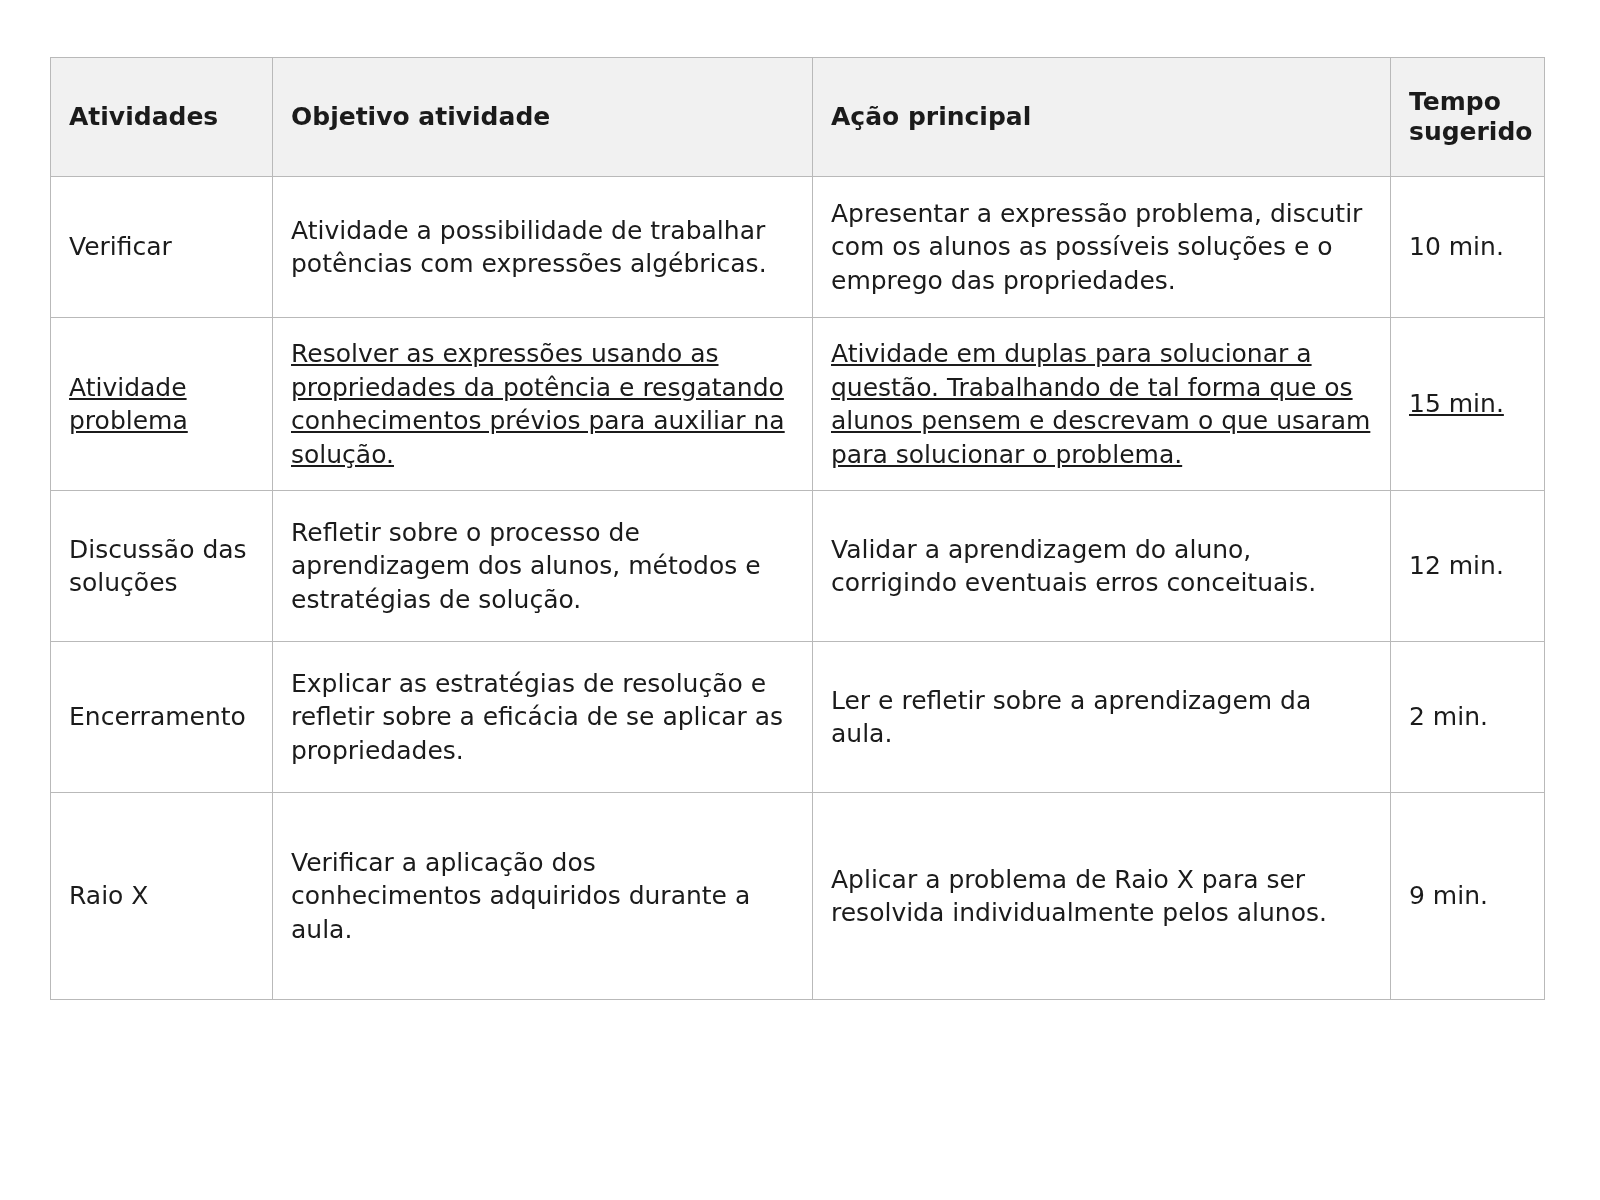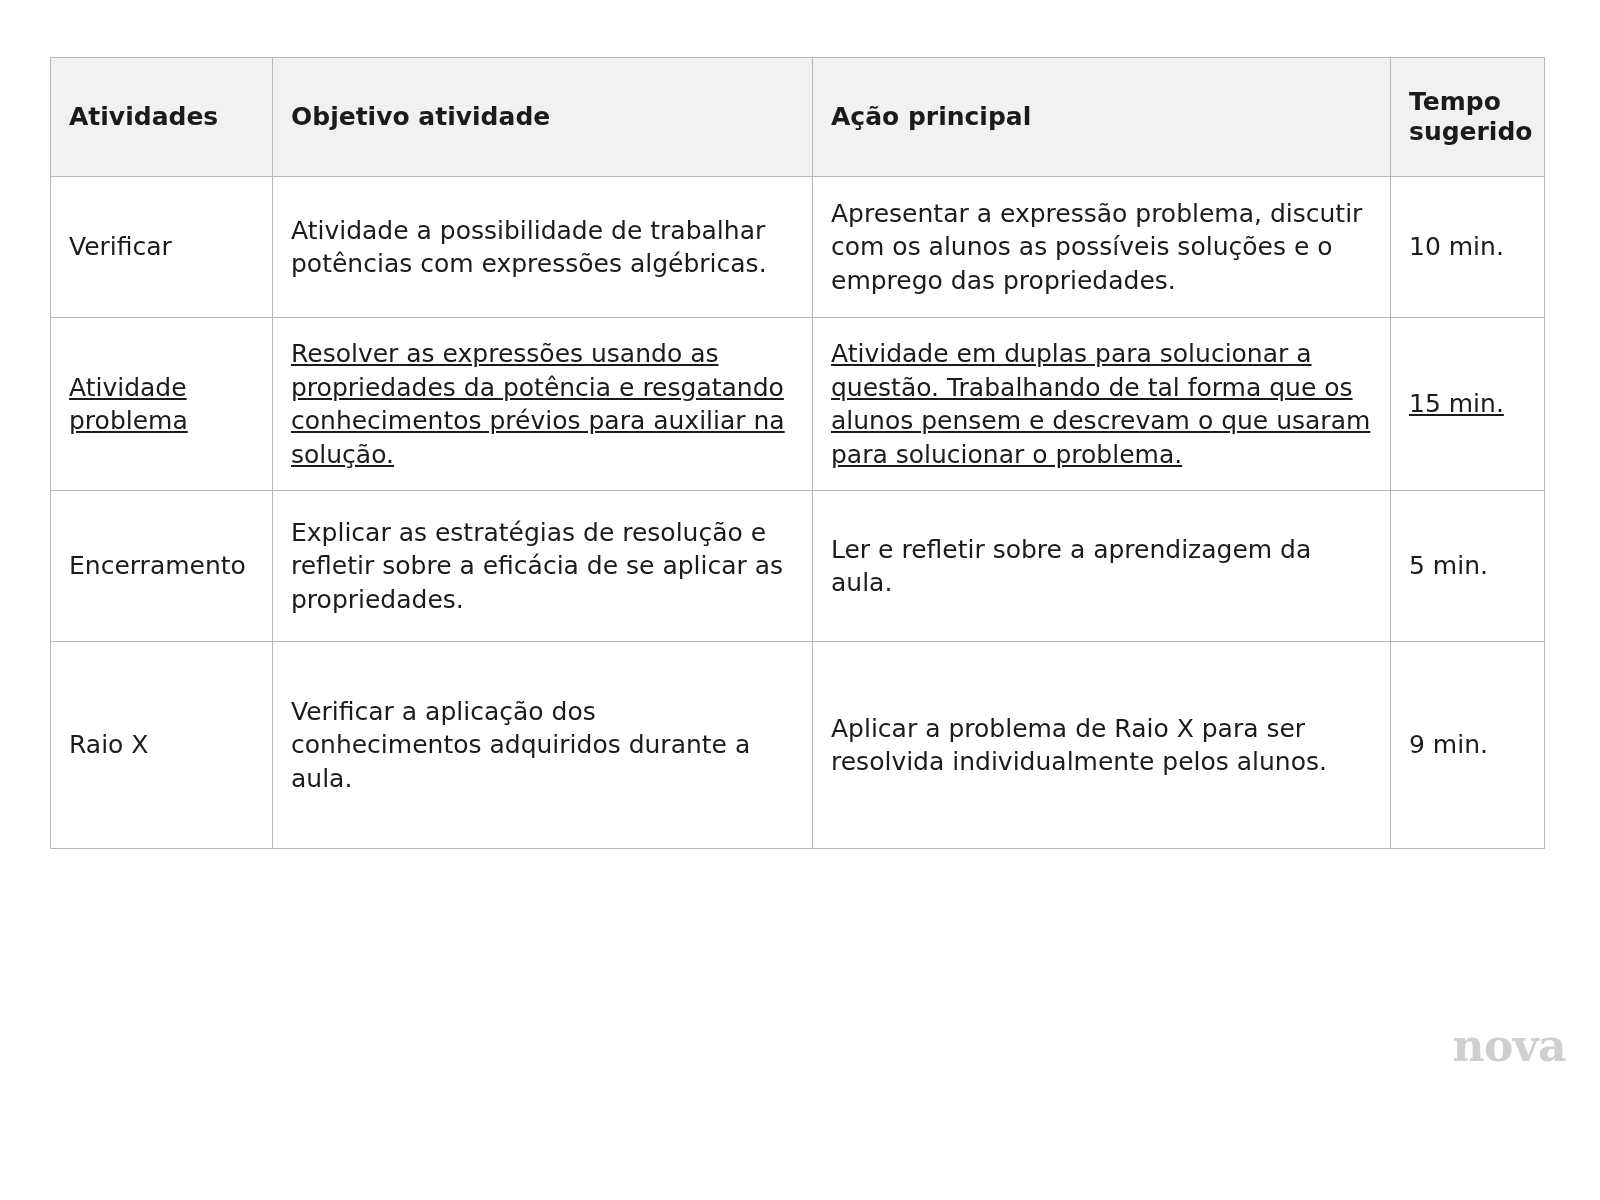--- a/index.html
+++ b/index.html
@@ -144,33 +144,38 @@
           <td class="cell-objective">Atividade a possibilidade de trabalhar potências com expressões algébricas.</td>
           <td class="cell-action">Apresentar a expressão problema, discutir com os alunos as possíveis soluções e o emprego das propriedades.</td>
           <td class="cell-time">10 min.</td>
         </tr>
         <tr class="row-1">
           <td class="cell-activity">Atividade problema</td>
           <td class="cell-objective">Resolver as expressões usando as propriedades da potência e resgatando conhecimentos prévios para auxiliar na solução.</td>
           <td class="cell-action">Atividade em duplas para solucionar a questão. Trabalhando de tal forma que os alunos pensem e descrevam o que usaram para solucionar o problema.</td>
           <td class="cell-time">15 min.</td>
         </tr>
+        <tr class="row-2">
+          <td class="cell-activity">Discussão das soluções</td>
+          <td class="cell-objective">Refletir sobre o processo de aprendizagem dos alunos, métodos e estratégias de solução.</td>
+          <td class="cell-action">Validar a aprendizagem do aluno, corrigindo eventuais erros conceituais.</td>
+          <td class="cell-time">12 min.</td>
+        </tr>
         <tr class="row-3">
           <td class="cell-activity">Encerramento</td>
           <td class="cell-objective">Explicar as estratégias de resolução e refletir sobre a eficácia de se aplicar as propriedades.</td>
           <td class="cell-action">Ler e refletir sobre a aprendizagem da aula.</td>
-          <td class="cell-time">5 min.</td>
+          <td class="cell-time">2 min.</td>
         </tr>
         <tr class="row-4">
           <td class="cell-activity">Raio X</td>
           <td class="cell-objective">Verificar a aplicação dos conhecimentos adquiridos durante a aula.</td>
           <td class="cell-action justify">Aplicar a problema de Raio X para ser resolvida individualmente pelos alunos.</td>
           <td class="cell-time">9 min.</td>
         </tr>
       </tbody>
     </table>
   </div>
 
   <div class="logo">
-    <span class="logo-line">nova</span>
   </div>
 
 </div>
 
 </body></html>

